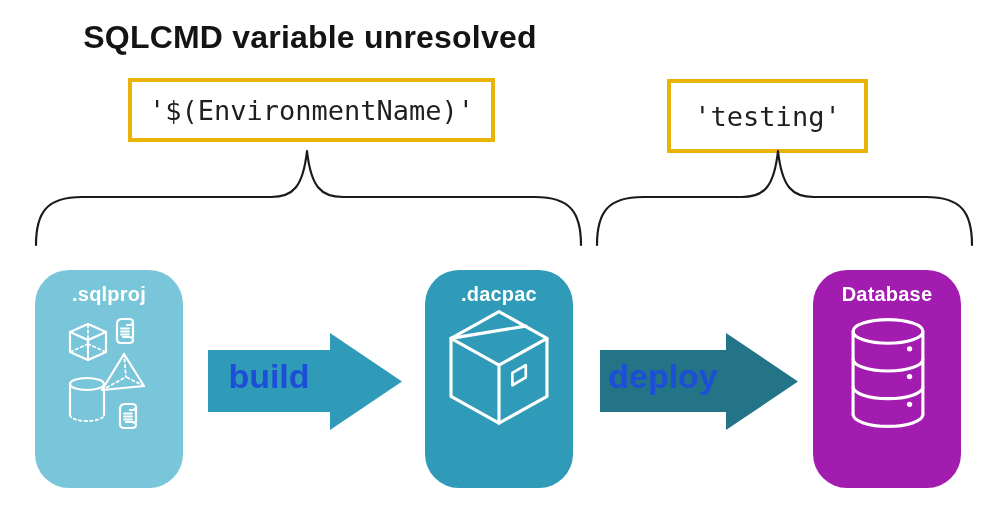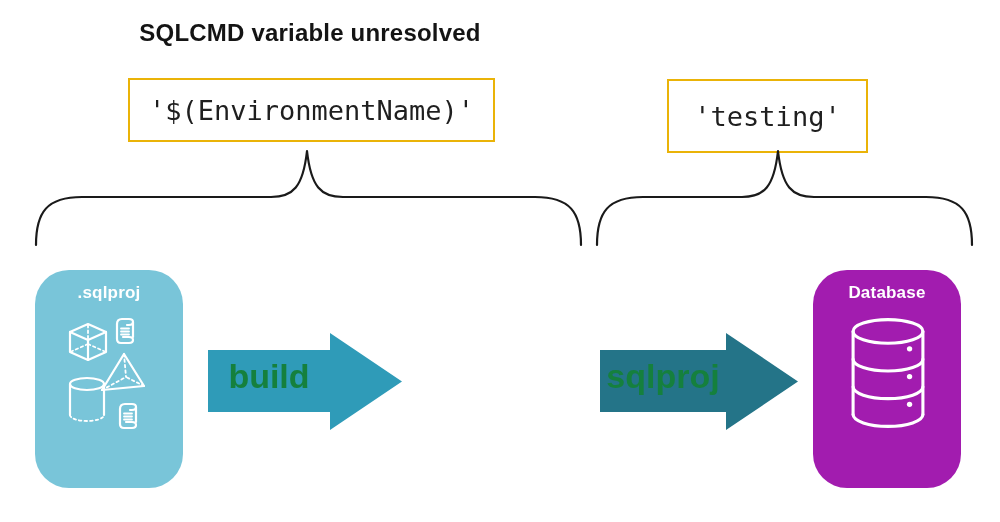--- a/index.html
+++ b/index.html
@@ -7,33 +7,33 @@
     position: relative;
     width: 1000px;
     height: 522px;
     background: #ffffff;
     overflow: hidden;
     font-family: "Liberation Sans", sans-serif;
   }
   .heading {
     position: absolute;
     top: 19px;
-    font-size: 24px;
+    font-size: 32px;
     font-weight: 700;
     color: #141414;
     text-align: center;
     letter-spacing: 0.2px;
   }
   .heading-left  { left: 60px;  width: 500px; }
   .heading-right { left: 578px; width: 400px; }
 
   .codebox {
     position: absolute;
     background: #ffffff;
-    border: 2px solid #eab308;
+    border: 4px solid #eab308;
     display: flex;
     align-items: center;
     justify-content: center;
     box-sizing: border-box;
   }
   .codebox-left  { left: 128px; top: 78px; width: 367px; height: 64px; }
   .codebox-right { left: 667px; top: 79px; width: 201px; height: 74px; }
   .code {
     font-family: "DejaVu Sans Mono", monospace;
     font-size: 27px;
@@ -49,21 +49,21 @@
     width: 148px;
     height: 218px;
     border-radius: 34px;
   }
   .card-sqlproj  { left: 35px;  background: #79C5D9; }
   .card-dacpac   { left: 425px; background: #2F9BB8; }
   .card-database { left: 813px; background: #a21caf; }
   .card-label {
     margin-top: 13px;
     text-align: center;
-    font-size: 17px;
+    font-size: 20px;
     font-weight: 700;
     color: #ffffff;
     letter-spacing: 0.2px;
   }
   .card svg.icon { position: absolute; }
   .icon-cluster  { left: 31px; top: 46px; width: 80px;  height: 115px; }
   .icon-package  { left: 18px; top: 36px; width: 112px; height: 125px; }
   .icon-database { left: 25px; top: 46px; width: 100px; height: 115px; }
 
   .arrow { position: absolute; }
@@ -71,21 +71,21 @@
   .arrow-deploy { left: 597px; top: 330px; width: 204px; height: 104px; }
   .arrow-label {
     position: absolute;
     top: 350px;
     height: 52px;
     display: flex;
     align-items: center;
     justify-content: center;
     font-size: 34px;
     font-weight: 700;
-    color: #15803d;
+    color: #1d4ed8;
   }
   .arrow-label-build  { left: 205px; width: 128px; }
   .arrow-label-deploy { left: 597px; width: 132px; }
 </style>
 </head>
 <body>
 
 <div class="canvas">
 
   <div class="heading heading-left">SQLCMD variable unresolved</div>
@@ -138,25 +138,35 @@
         <use href="#scroll-def" transform="translate(49,85)"></use>
       </g>
     </svg>
   </div>
 
   <svg class="arrow arrow-build" viewBox="0 0 200 104">
     <polygon points="3,20 125,20 125,3 197,51.5 125,100 125,82 3,82" fill="#2F9BB8"></polygon>
   </svg>
   <div class="arrow-label arrow-label-build">build</div>
 
+  <div class="card card-dacpac">
+    <div class="card-label">.dacpac</div>
+    <svg class="icon icon-package" viewBox="0 0 100 112" fill="none" stroke="#ffffff" stroke-width="2.8" stroke-linecap="round" stroke-linejoin="round">
+      <polygon points="50,5 93,29 50,53 7,29"></polygon>
+      <polyline points="7,29 7,81 50,105 50,53"></polyline>
+      <polyline points="93,29 93,81 50,105"></polyline>
+      <path d="M7 29 L74 18"></path>
+      <polygon points="62,60 74,53 74,64 62,71" stroke-width="2.4"></polygon>
+    </svg>
+  </div>
 
   <svg class="arrow arrow-deploy" viewBox="0 0 204 104">
     <polygon points="3,20 129,20 129,3 201,51.5 129,100 129,82 3,82" fill="#247488"></polygon>
   </svg>
-  <div class="arrow-label arrow-label-deploy">sqlproj</div>
+  <div class="arrow-label arrow-label-deploy">deploy</div>
 
   <div class="card card-database">
     <div class="card-label">Database</div>
     <svg class="icon icon-database" viewBox="0 0 90 112" fill="none" stroke="#ffffff" stroke-width="3" stroke-linecap="round" stroke-linejoin="round">
       <ellipse cx="45" cy="15" rx="34" ry="11.5"></ellipse>
       <path d="M11 15 V96 M79 15 V96"></path>
       <path d="M11 96 A34 11.5 0 0 0 79 96"></path>
       <path d="M11 42 A34 11.5 0 0 0 79 42"></path>
       <path d="M11 69 A34 11.5 0 0 0 79 69"></path>
       <circle cx="66" cy="32" r="2.6" fill="#ffffff" stroke="none"></circle>

